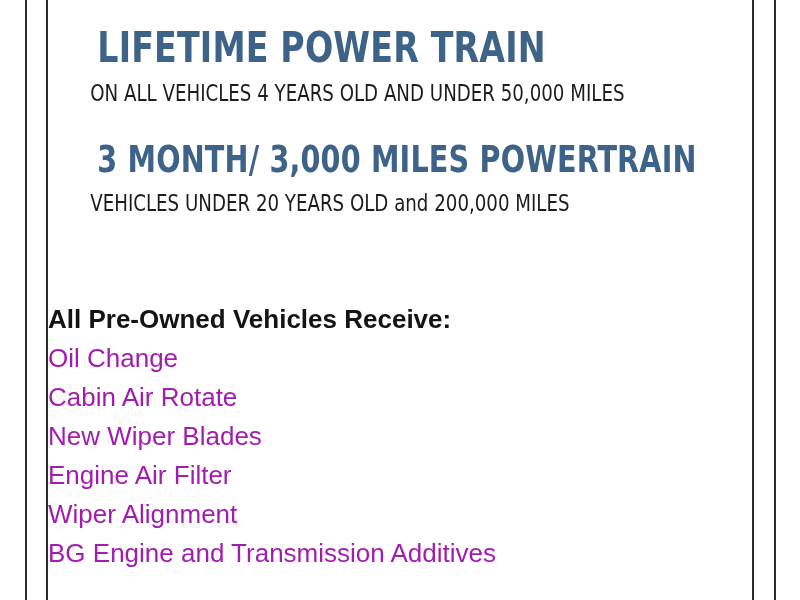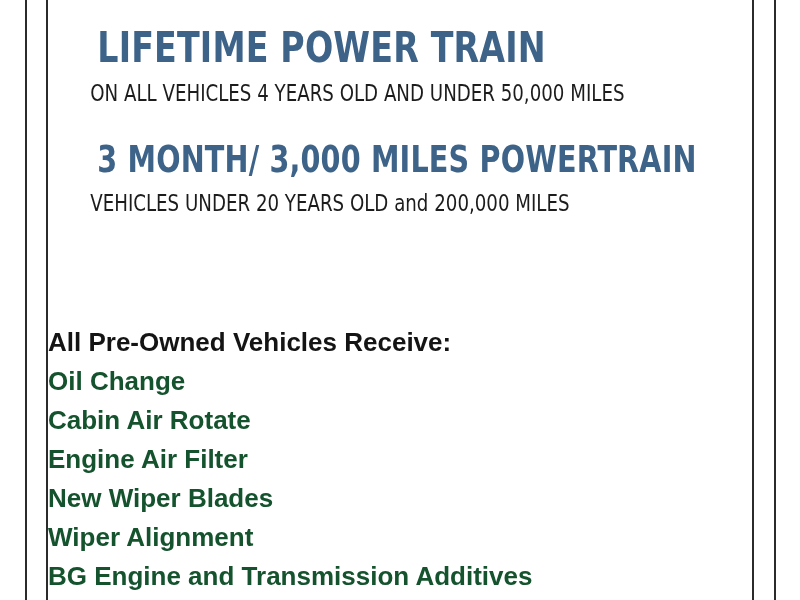--- a/index.html
+++ b/index.html
@@ -105,27 +105,26 @@
     width: 704px;
   }
 
   .services-heading {
     color: #141414;
     font-family: "Liberation Sans", sans-serif;
     font-weight: 700;
     font-size: 26px;
     line-height: 39px;
     white-space: nowrap;
-    margin-top: 23px;
   }
 
   .service-item {
-    color: #14532d;
+    color: #a21caf;
     font-family: "Liberation Sans", sans-serif;
-    font-weight: 700;
+    font-weight: 400;
     font-size: 26px;
     line-height: 39px;
     white-space: nowrap;
   }
 </style>
 </head>
 <body>
 
 <div id="page">
 
@@ -143,22 +142,22 @@
     <div class="headline headline-2">3 MONTH/ 3,000 MILES POWERTRAIN</div>
 
     <div class="subline subline-2">VEHICLES UNDER 20 YEARS OLD and 200,000 MILES</div>
 
     <div class="services">
 
       <div class="services-heading">All Pre-Owned Vehicles Receive:</div>
 
       <div class="service-item">Oil Change</div>
       <div class="service-item">Cabin Air Rotate</div>
+      <div class="service-item">New Wiper Blades</div>
       <div class="service-item">Engine Air Filter</div>
-      <div class="service-item">New Wiper Blades</div>
       <div class="service-item">Wiper Alignment</div>
       <div class="service-item">BG Engine and Transmission Additives</div>
 
     </div>
 
   </div>
 
 </div>
 
 </body></html>

